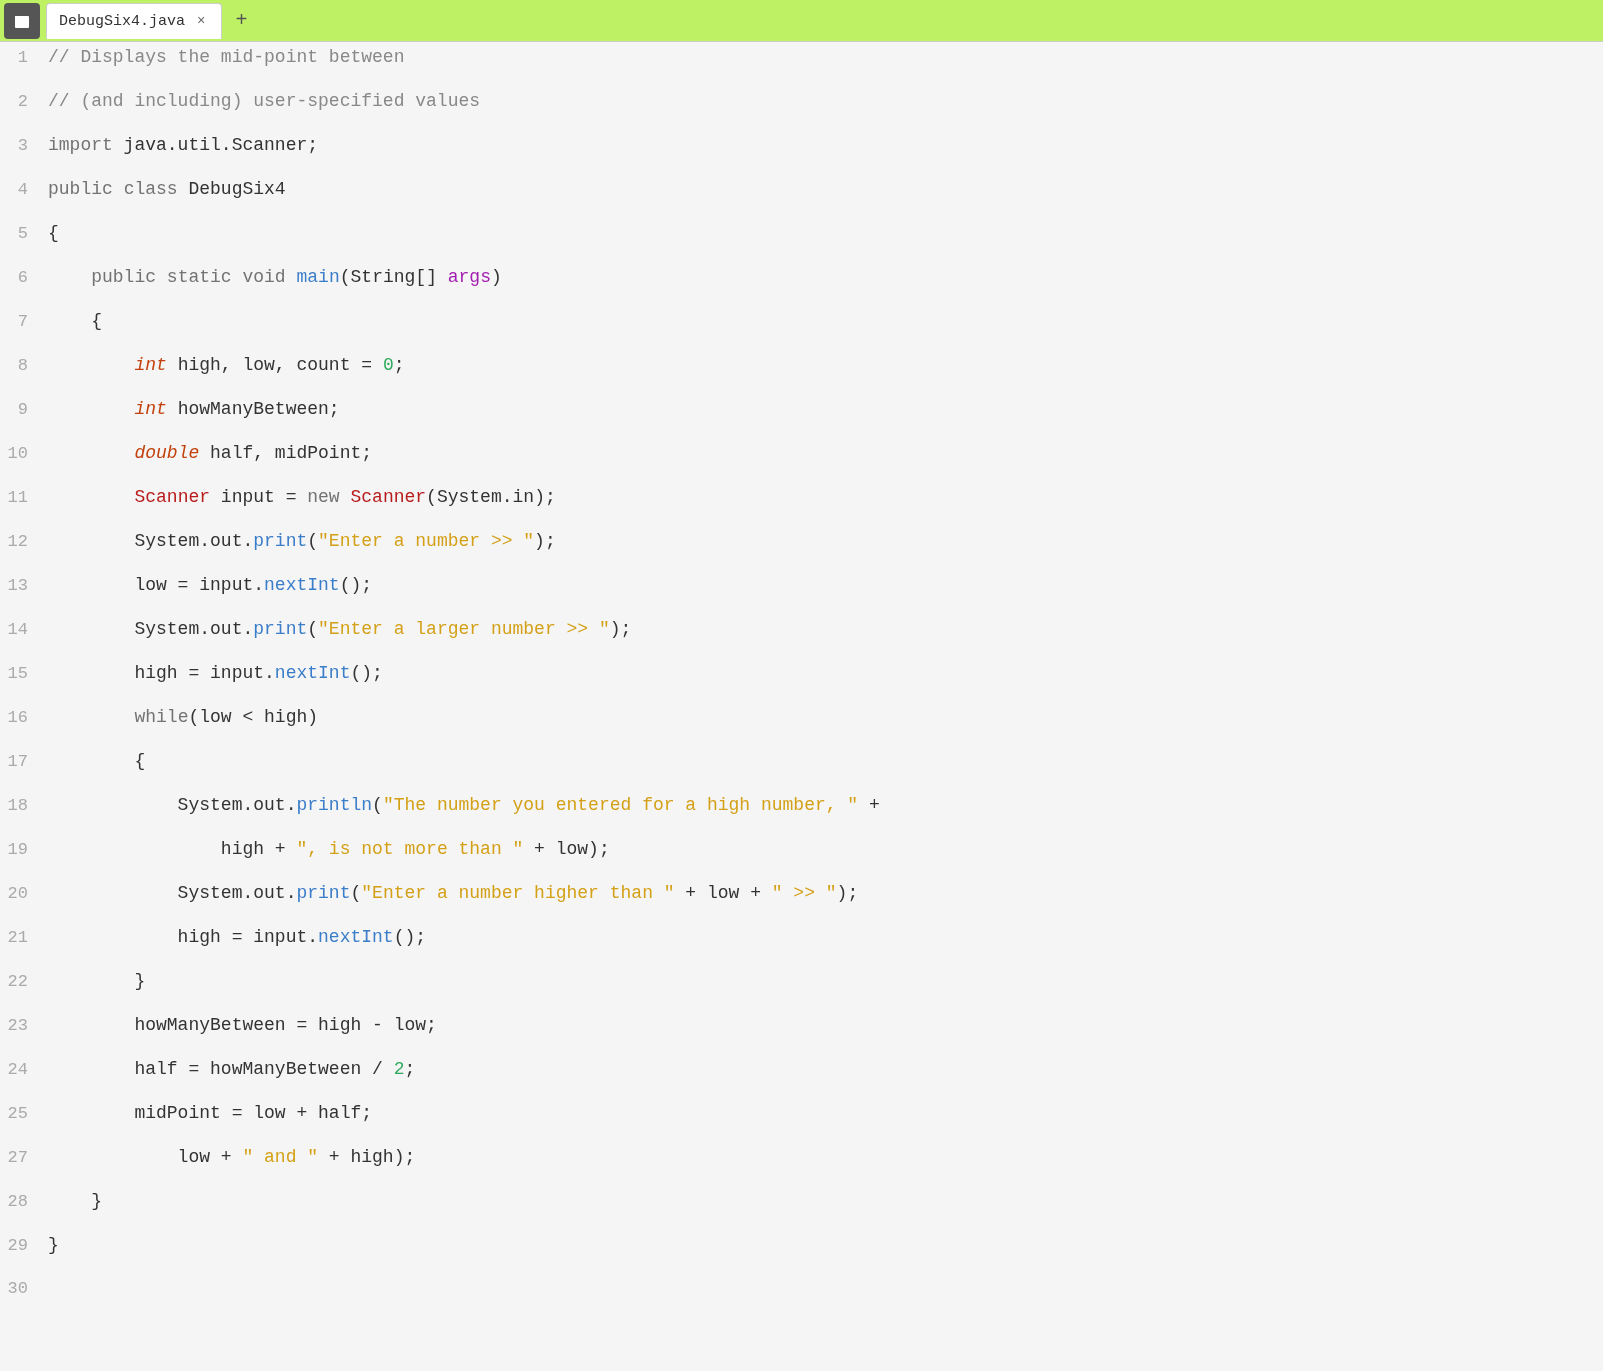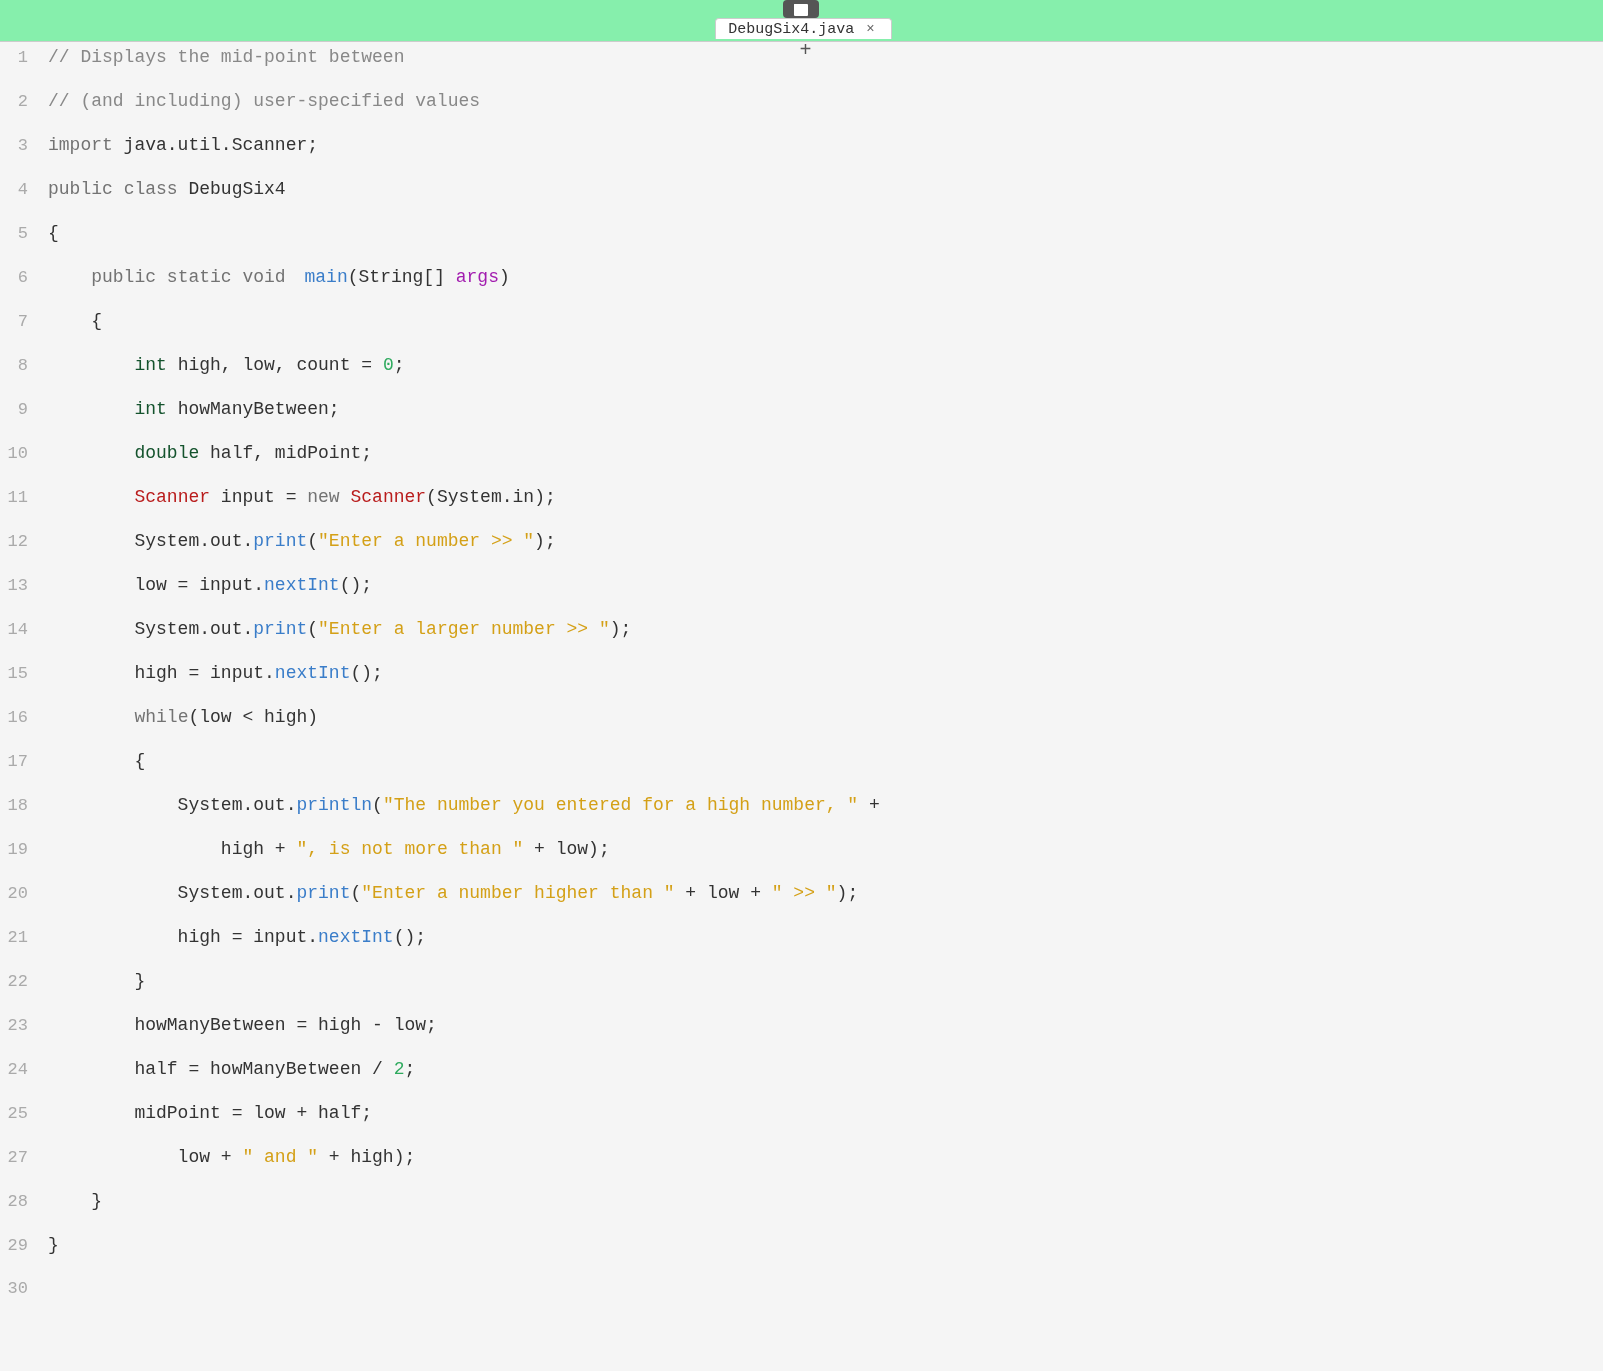--- a/index.html
+++ b/index.html
@@ -11,25 +11,24 @@
     body {
       background: #f0f0f0;
       font-family: 'Courier New', Courier, monospace;
       width: 1603px;
       min-height: 1371px;
     }
 
     .title-bar {
       display: flex;
       align-items: center;
-      background: #86efac;
+      background: #bef264;
       height: 42px;
       border-bottom: 1px solid #ccc;
       padding-left: 4px;
-      flex-direction: column;
     }
 
     .file-icon-btn {
       width: 36px;
       height: 36px;
       background: #555;
       border-radius: 4px;
       display: flex;
       align-items: center;
       justify-content: center;
@@ -113,22 +112,22 @@
       flex: 1;
       white-space: pre;
       font-size: 18px;
       line-height: 1.55;
       padding-left: 4px;
     }
 
     
     .c-comment { color: #888; }
     .c-keyword { color: #737373; }   
-    .c-type { color: #14532d; }
-    .c-method { color: #3a7dc9; margin-left: 8px; }    
+    .c-type { color: #c2410c; font-style: italic; }
+    .c-method { color: #3a7dc9; }    
     .c-string { color: #d4a017; }    
     .c-number { color: #2eaa5e; }    
     .c-param { color: #a21caf; }     
     .c-plain { color: #333; }
     .c-operator { color: #333; }
     .c-print { color: #3a7dc9; }
     .c-scanner-cls { color: #b91c1c; }
   </style>
 </head>
 <body>

